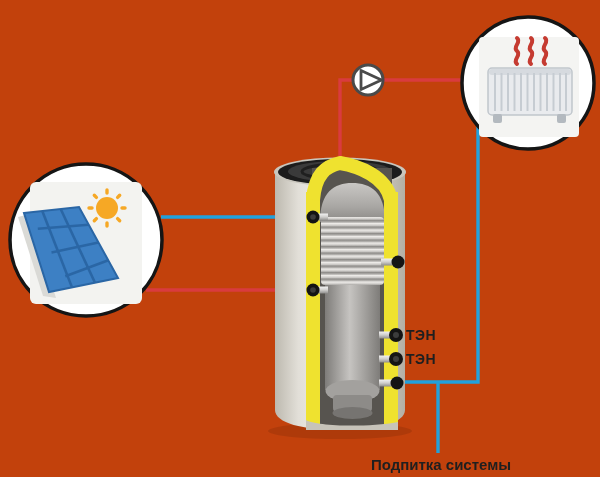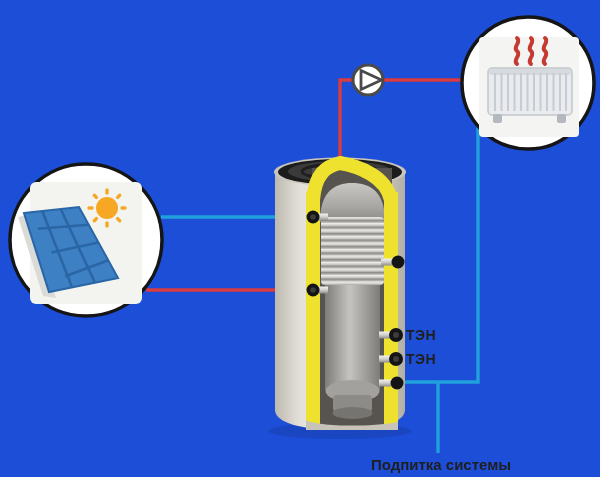--- a/index.html
+++ b/index.html
@@ -5,21 +5,21 @@
   html, body {
     margin: 0;
     padding: 0;
     background: #ffffff;
     font-family: "Liberation Sans", sans-serif;
   }
   .canvas {
     position: relative;
     width: 600px;
     height: 477px;
-    background: #1d4ed8;
+    background: #c2410c;
     overflow: hidden;
   }
   svg { display: block; }
   .diagram-label {
     font-family: "Liberation Sans", sans-serif;
     font-weight: bold;
     fill: #1f1f1f;
   }
   .ten-label { font-size: 14px; letter-spacing: 0.5px; }
   .makeup-label { font-size: 15px; }

